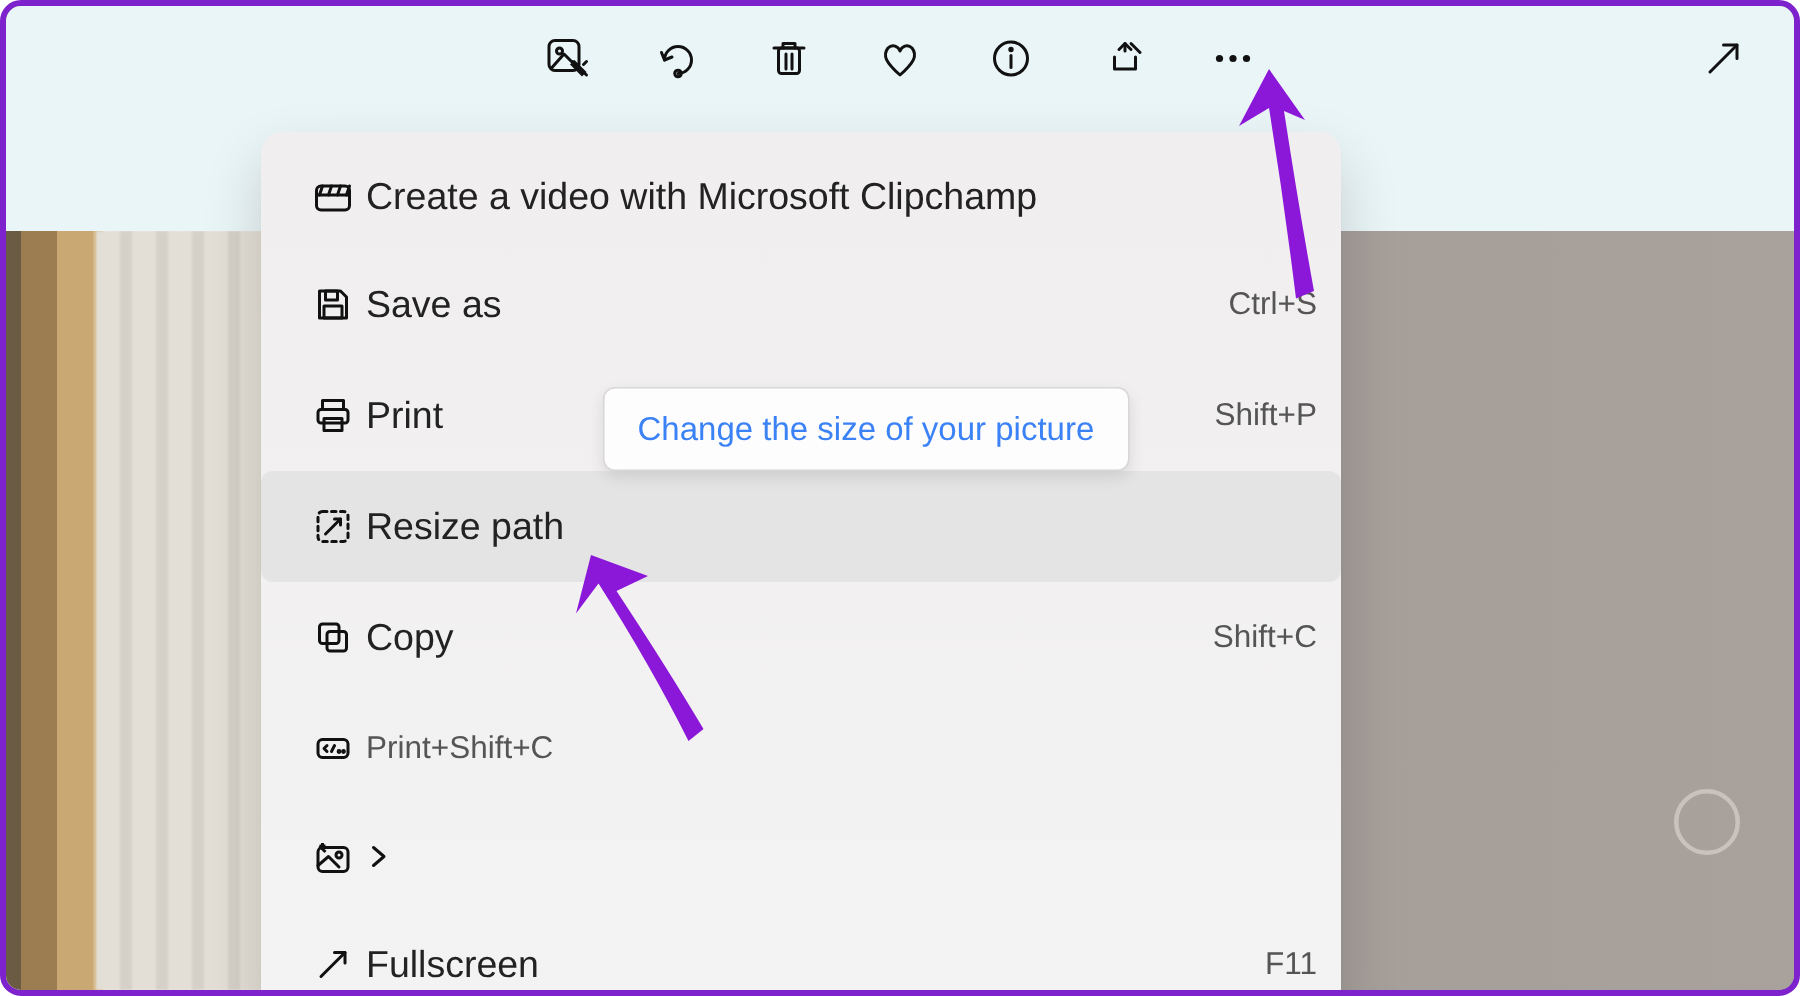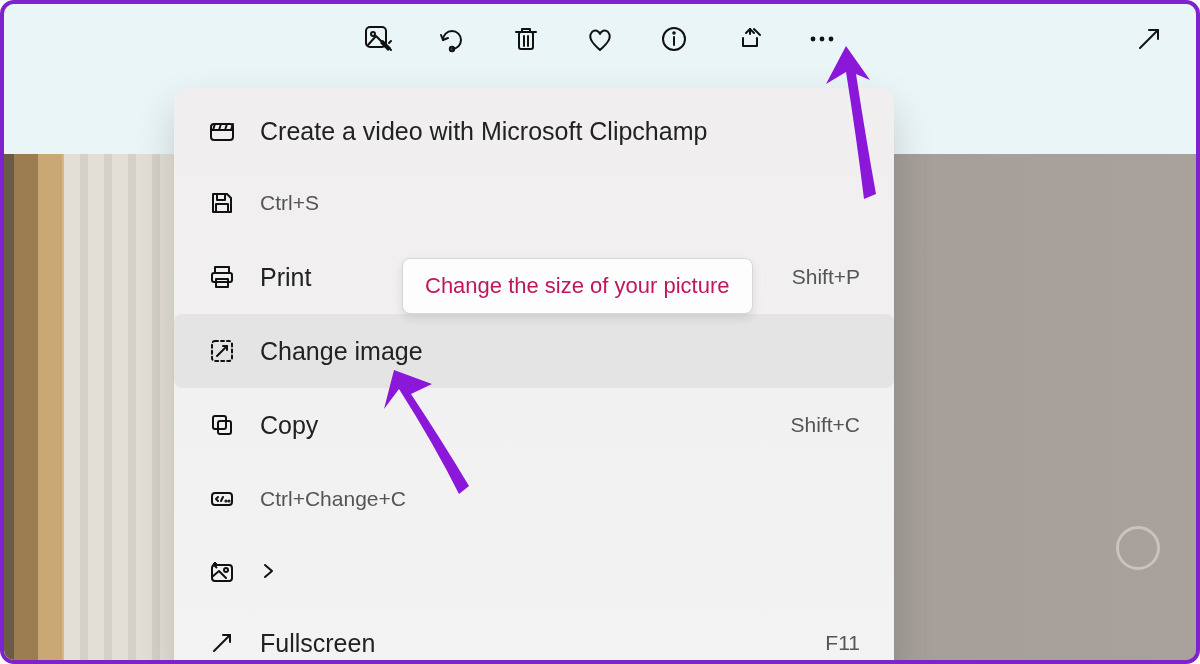--- a/index.html
+++ b/index.html
@@ -52,22 +52,22 @@
   
   .menu {
     position: absolute; left: 170px; top: 84px;
     width: 720px;
     background: linear-gradient(#f0eeef,#f4f3f4);
     border-radius: 14px;
     box-shadow: 0 18px 40px rgba(0,0,0,.16), 0 1px 1px rgba(0,0,0,.05);
     padding: 8px 0 10px;
   }
   .menu-item {
-    display:flex; align-items:center; gap: 24px;
-    padding: 18px 34px 18px 34px;
+    display:flex; align-items:center; gap: 8px;
+    padding: 18px 16px 18px 34px;
     min-height: 74px;
     color:#222; font-size: 25px;
     cursor: pointer;
     position: relative;
   }
   .menu-item.first { min-height: 70px; }
   .menu-item .label { flex: 1 1 auto; }
   .menu-item .shortcut { color:#555; font-size: 21px; white-space:nowrap; }
   .menu-item .chev { color:#333; font-size:22px; }
   .menu-item:hover, .menu-item.hovered {
@@ -75,21 +75,21 @@
     border-radius: 8px;
   }
   .menu-icon { width: 28px; height: 28px; display:flex; align-items:center; justify-content:center; }
   
   .tooltip {
     position: absolute; left: 398px; top: 254px;
     background: #fdfdfd;
     border: 1px solid #d8d6d7;
     border-radius: 8px;
     padding: 14px 22px;
-    font-size: 22px; color: #be185d;
+    font-size: 22px; color: #3b82f6;
     box-shadow: 0 4px 10px rgba(0,0,0,.1);
     z-index: 5;
   }
   
   .arrow-svg { position:absolute; pointer-events:none; }
   svg .stroke { stroke:#111; stroke-width:2; fill:none; stroke-linecap:round; stroke-linejoin:round; }
   .purple { fill:#8b17d8; }
 </style>
 </head>
 <body>
@@ -197,20 +197,21 @@
     <div class="menu-item">
       <span class="menu-icon">
         <svg width="26" height="26">
             <g class="stroke">
               <path d="M4 4 H18 L22 8 V22 H4 Z"></path>
               <rect x="8" y="4" width="8" height="6"></rect>
               <rect x="7" y="14" width="12" height="8"></rect>
             </g>
           </svg>
       </span>
+      <span class="label">Save as</span>
       <span class="shortcut">Ctrl+S</span>
     </div>
     <div class="menu-item">
       <span class="menu-icon">
         <svg width="26" height="26">
             <g class="stroke">
               <rect x="6" y="3" width="14" height="6"></rect>
               <rect x="3" y="9" width="20" height="9" rx="2"></rect>
               <rect x="7" y="15" width="12" height="8"></rect>
             </g>
@@ -222,21 +223,21 @@
     <div class="menu-item hovered">
       <span class="menu-icon">
         <svg width="26" height="26">
             <g class="stroke">
               <rect x="3" y="3" width="20" height="20" rx="3" stroke-dasharray="3 3"></rect>
               <path d="M8 18 L18 8"></path>
               <path d="M14 8 H18 V12"></path>
             </g>
           </svg>
       </span>
-      <span class="label">Change image</span>
+      <span class="label">Resize path</span>
     </div>
     <div class="menu-item">
       <span class="menu-icon">
         <svg width="26" height="26">
             <g class="stroke">
               <rect x="4" y="4" width="13" height="13" rx="2"></rect>
               <rect x="9" y="9" width="13" height="13" rx="2"></rect>
             </g>
           </svg>
       </span>
@@ -248,21 +249,21 @@
         <svg width="26" height="26">
             <g class="stroke">
               <rect x="3" y="7" width="20" height="12" rx="3"></rect>
               <path d="M7 13 L9 11 M7 13 L9 15"></path>
               <path d="M12 15 L14 11"></path>
               <circle cx="17" cy="15" r=".6" fill="#111"></circle>
               <circle cx="20" cy="15" r=".6" fill="#111"></circle>
             </g>
           </svg>
       </span>
-      <span class="shortcut">Ctrl+Change+C</span>
+      <span class="shortcut">Print+Shift+C</span>
     </div>
     <div class="menu-item">
       <span class="menu-icon">
         <svg width="26" height="26">
             <g class="stroke">
               <rect x="3" y="5" width="20" height="16" rx="3"></rect>
               <path d="M3 17 L10 11 L17 18"></path>
               <circle cx="17" cy="10" r="2"></circle>
             </g>
             <path d="M4 4 L8 8" stroke="#111" stroke-width="2"></path>

